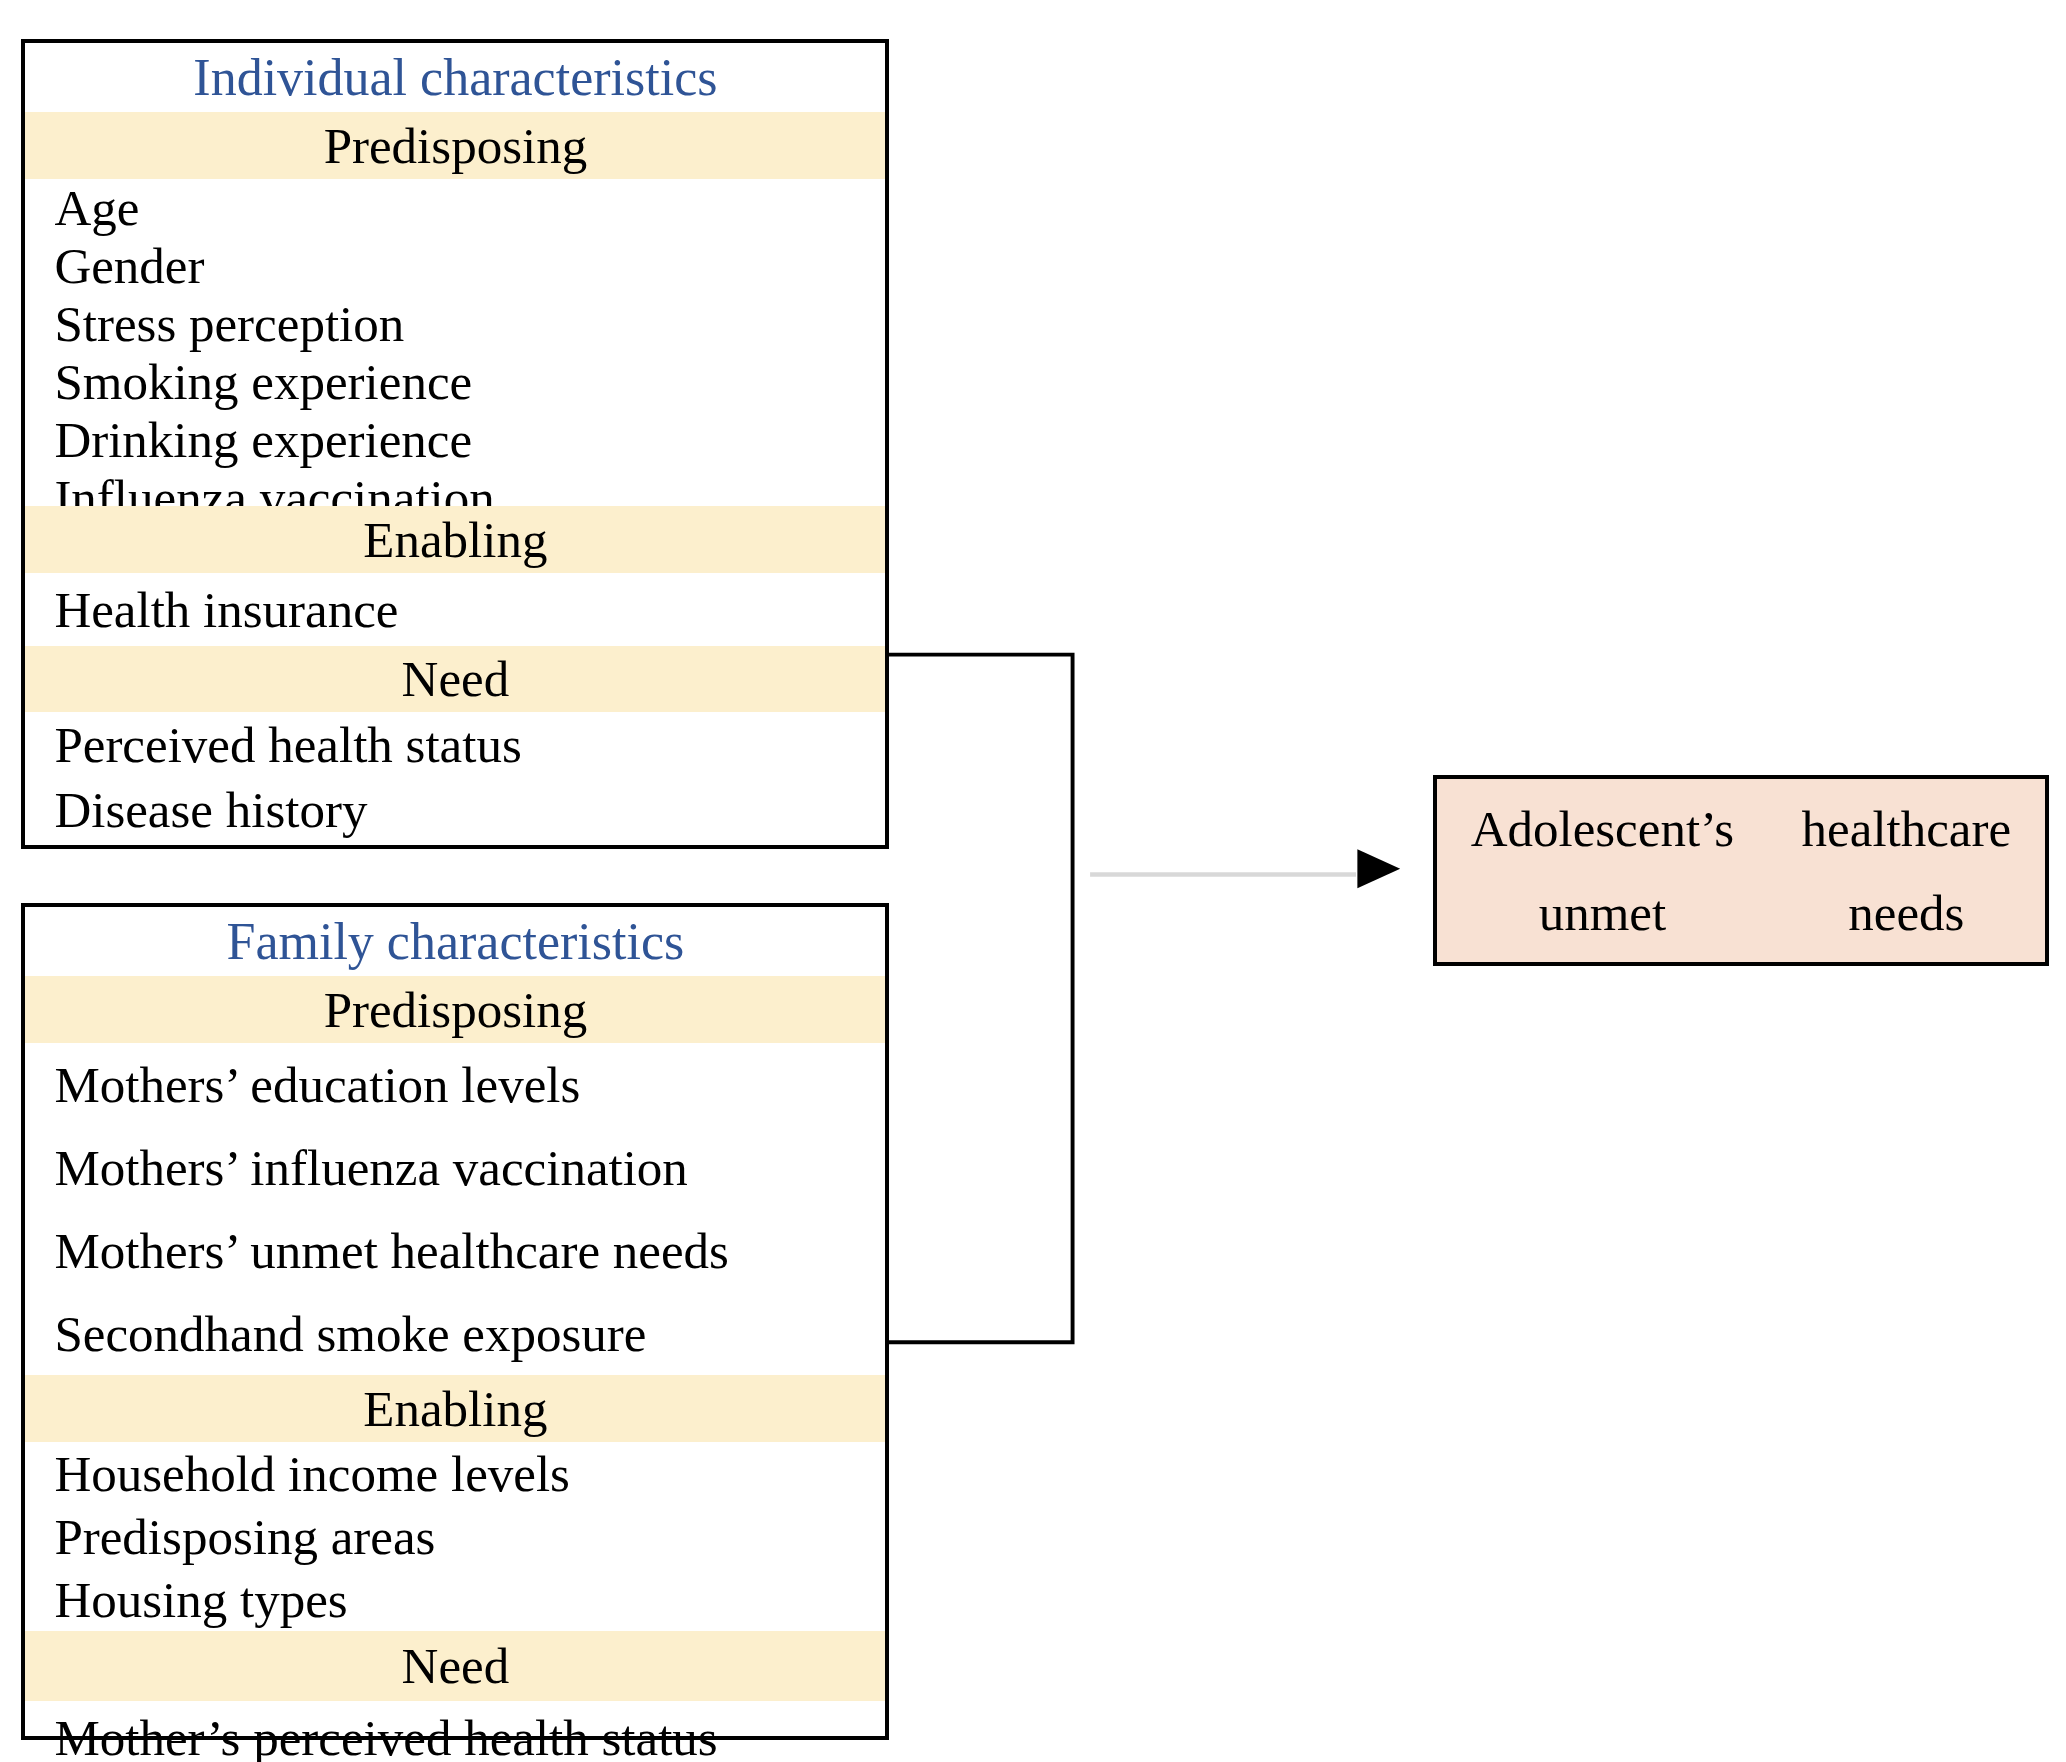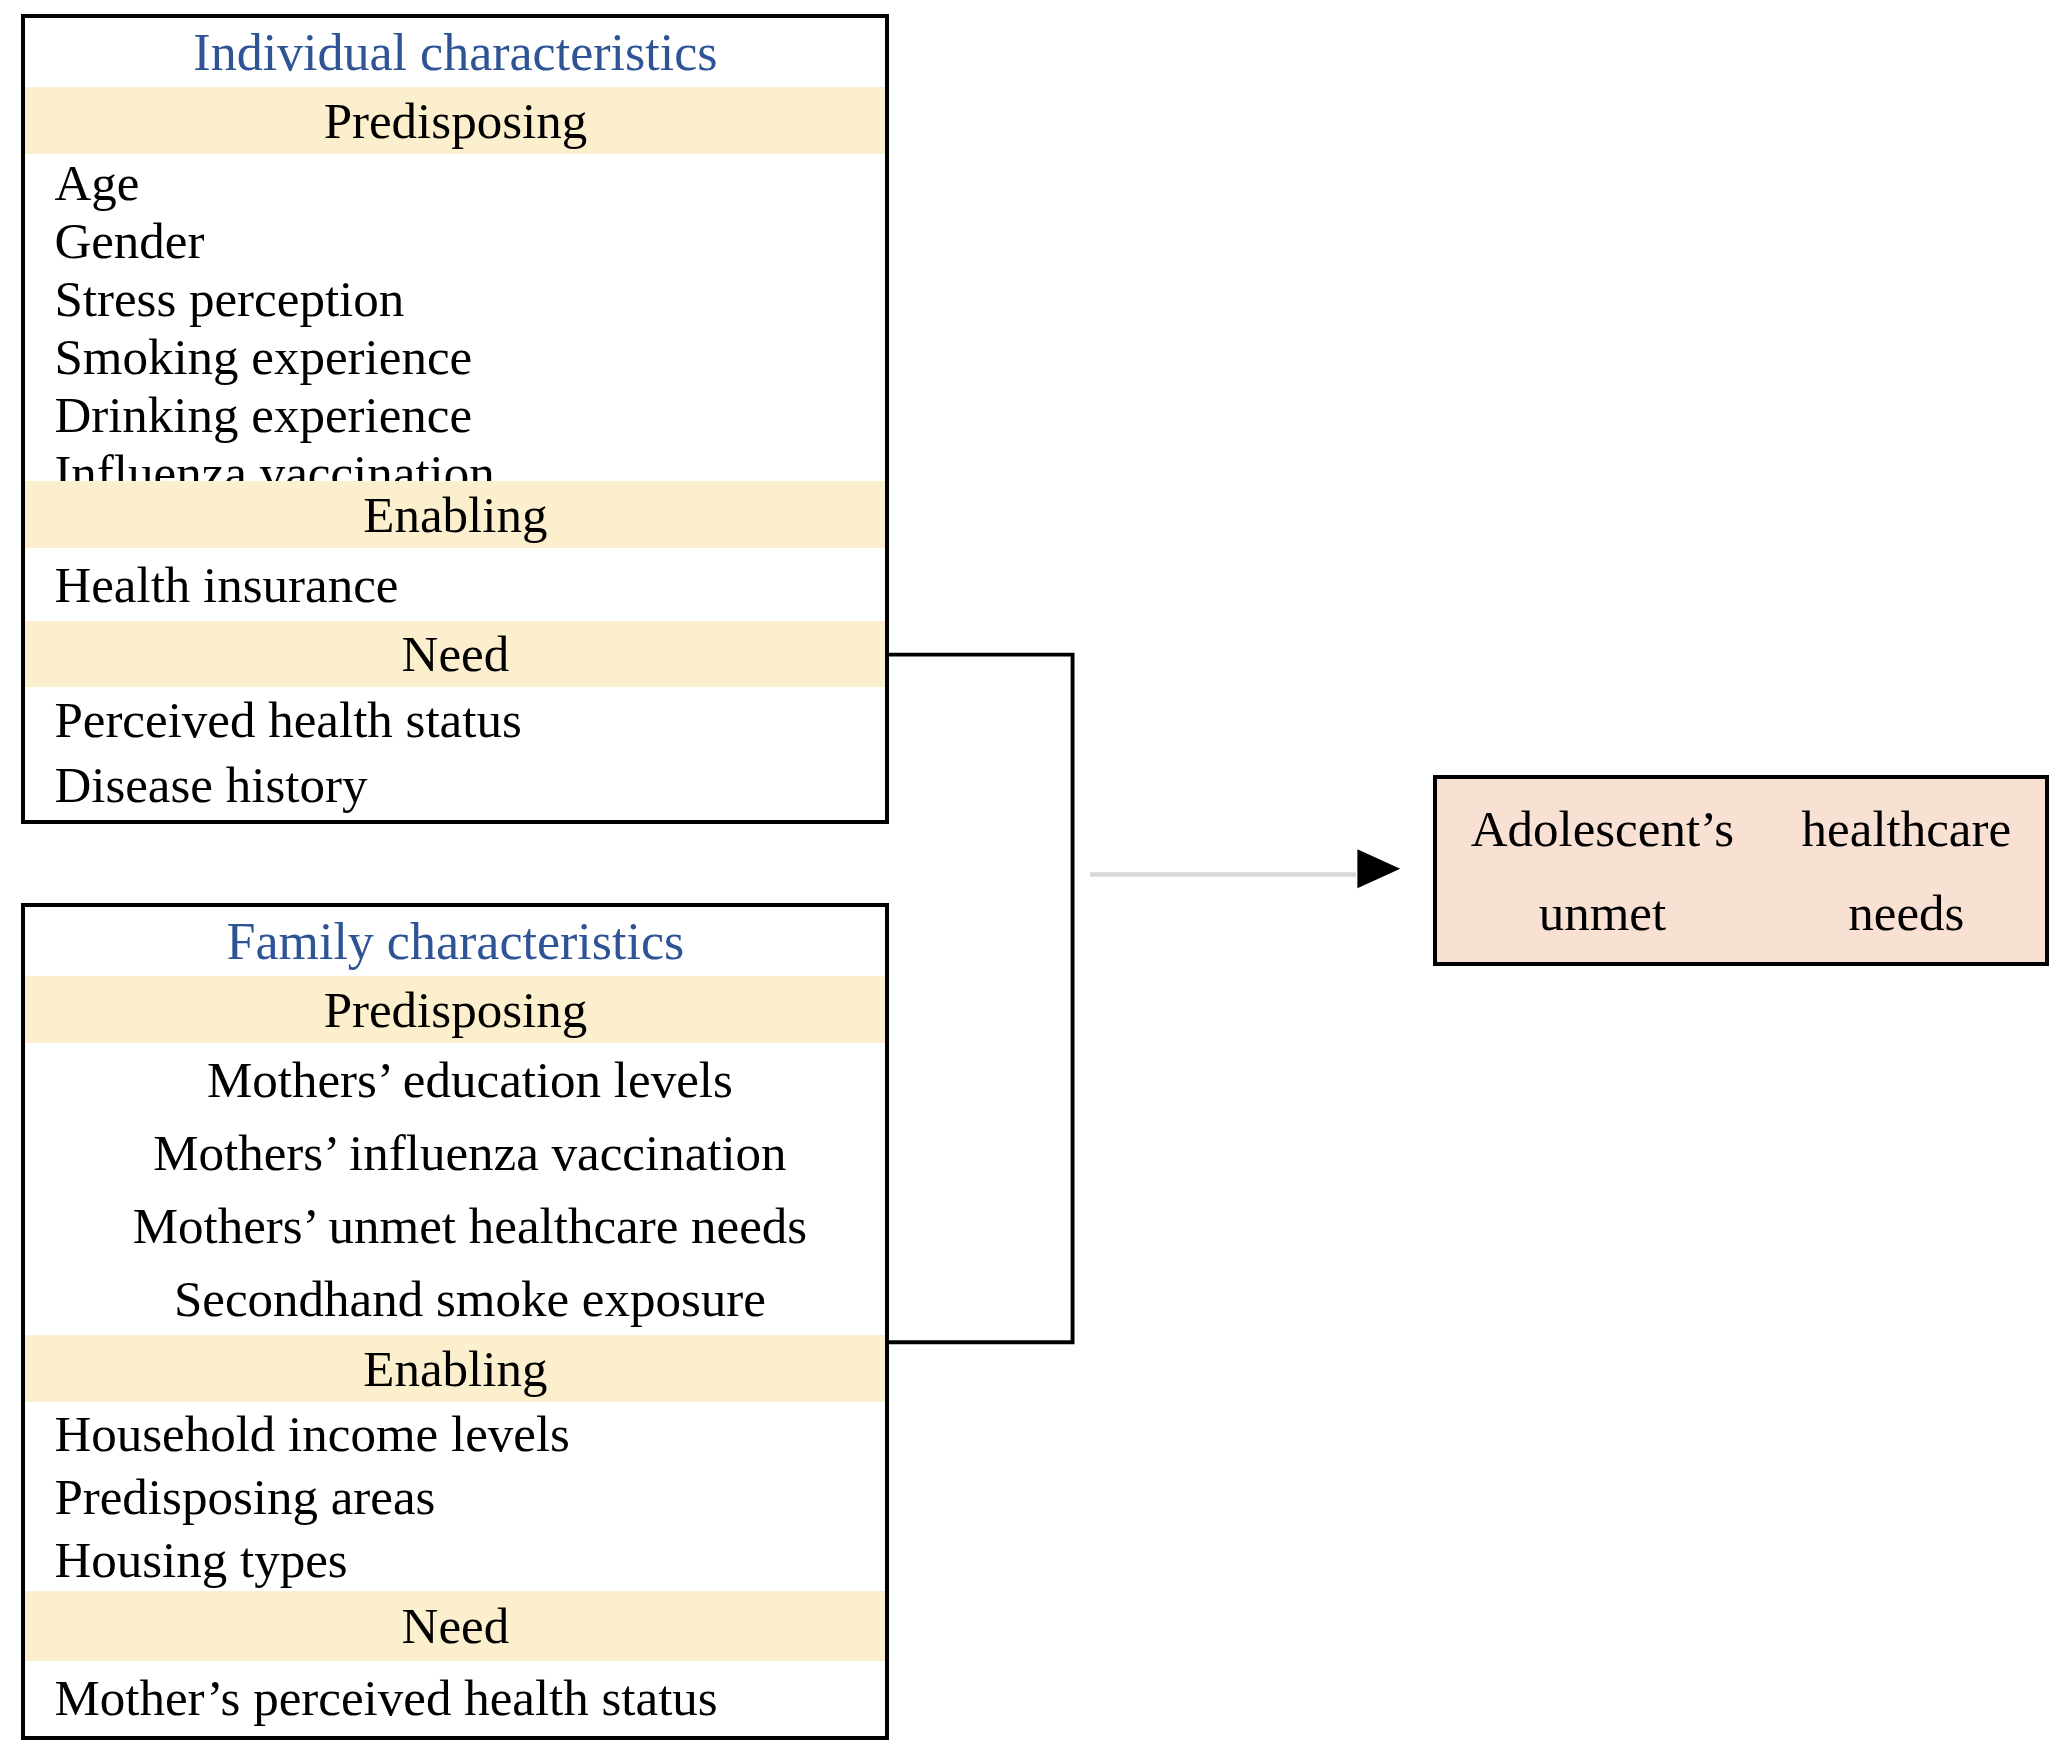--- a/index.html
+++ b/index.html
@@ -94,21 +94,21 @@
         <stop offset="0" stop-color="#1A1A1A"></stop>
         <stop offset="1" stop-color="#6E6E6E"></stop>
       </linearGradient>
     </defs>
     <path d="M 1370 1009 H 1653 V 2069 H 1370" fill="none" stroke="#000000" stroke-width="6"></path>
     <line x1="1680" y1="1348" x2="2090" y2="1348" stroke="#D8D8D8" stroke-width="7"></line>
     <line x1="1653" y1="1339" x2="2096" y2="1339" stroke="url(#arrowgrad)" stroke-width="8"></line>
     <polygon points="2092,1309 2092,1369 2158,1339" fill="#000000"></polygon>
   </svg>
 
-  <div class="char-box" style="top:14px;height:810px;">
+  <div class="char-box" style="top:39px;height:810px;">
     <div class="box-title" style="height:69px;">Individual characteristics</div>
 
     <div class="band" style="height:67px;">Predisposing</div>
     <div class="rows" style="height:327px;">
       <div class="item">Age</div>
       <div class="item">Gender</div>
       <div class="item">Stress perception</div>
       <div class="item">Smoking experience</div>
       <div class="item">Drinking experience</div>
       <div class="item">Influenza vaccination</div>
@@ -123,21 +123,21 @@
     <div class="rows" style="height:131px;">
       <div class="item">Perceived health status</div>
       <div class="item">Disease history</div>
     </div>
   </div>
 
   <div class="char-box" style="top:903px;height:837px;">
     <div class="box-title" style="height:69px;">Family characteristics</div>
 
     <div class="band" style="height:67px;">Predisposing</div>
-    <div class="rows" style="height:292px;align-items:center;">
+    <div class="rows" style="height:332px;">
       <div class="item">Mothers’ education levels</div>
       <div class="item">Mothers’ influenza vaccination</div>
       <div class="item">Mothers’ unmet healthcare needs</div>
       <div class="item">Secondhand smoke exposure</div>
     </div>
 
     <div class="band" style="height:67px;">Enabling</div>
     <div class="rows" style="height:189px;">
       <div class="item">Household income levels</div>
       <div class="item">Predisposing areas</div>

